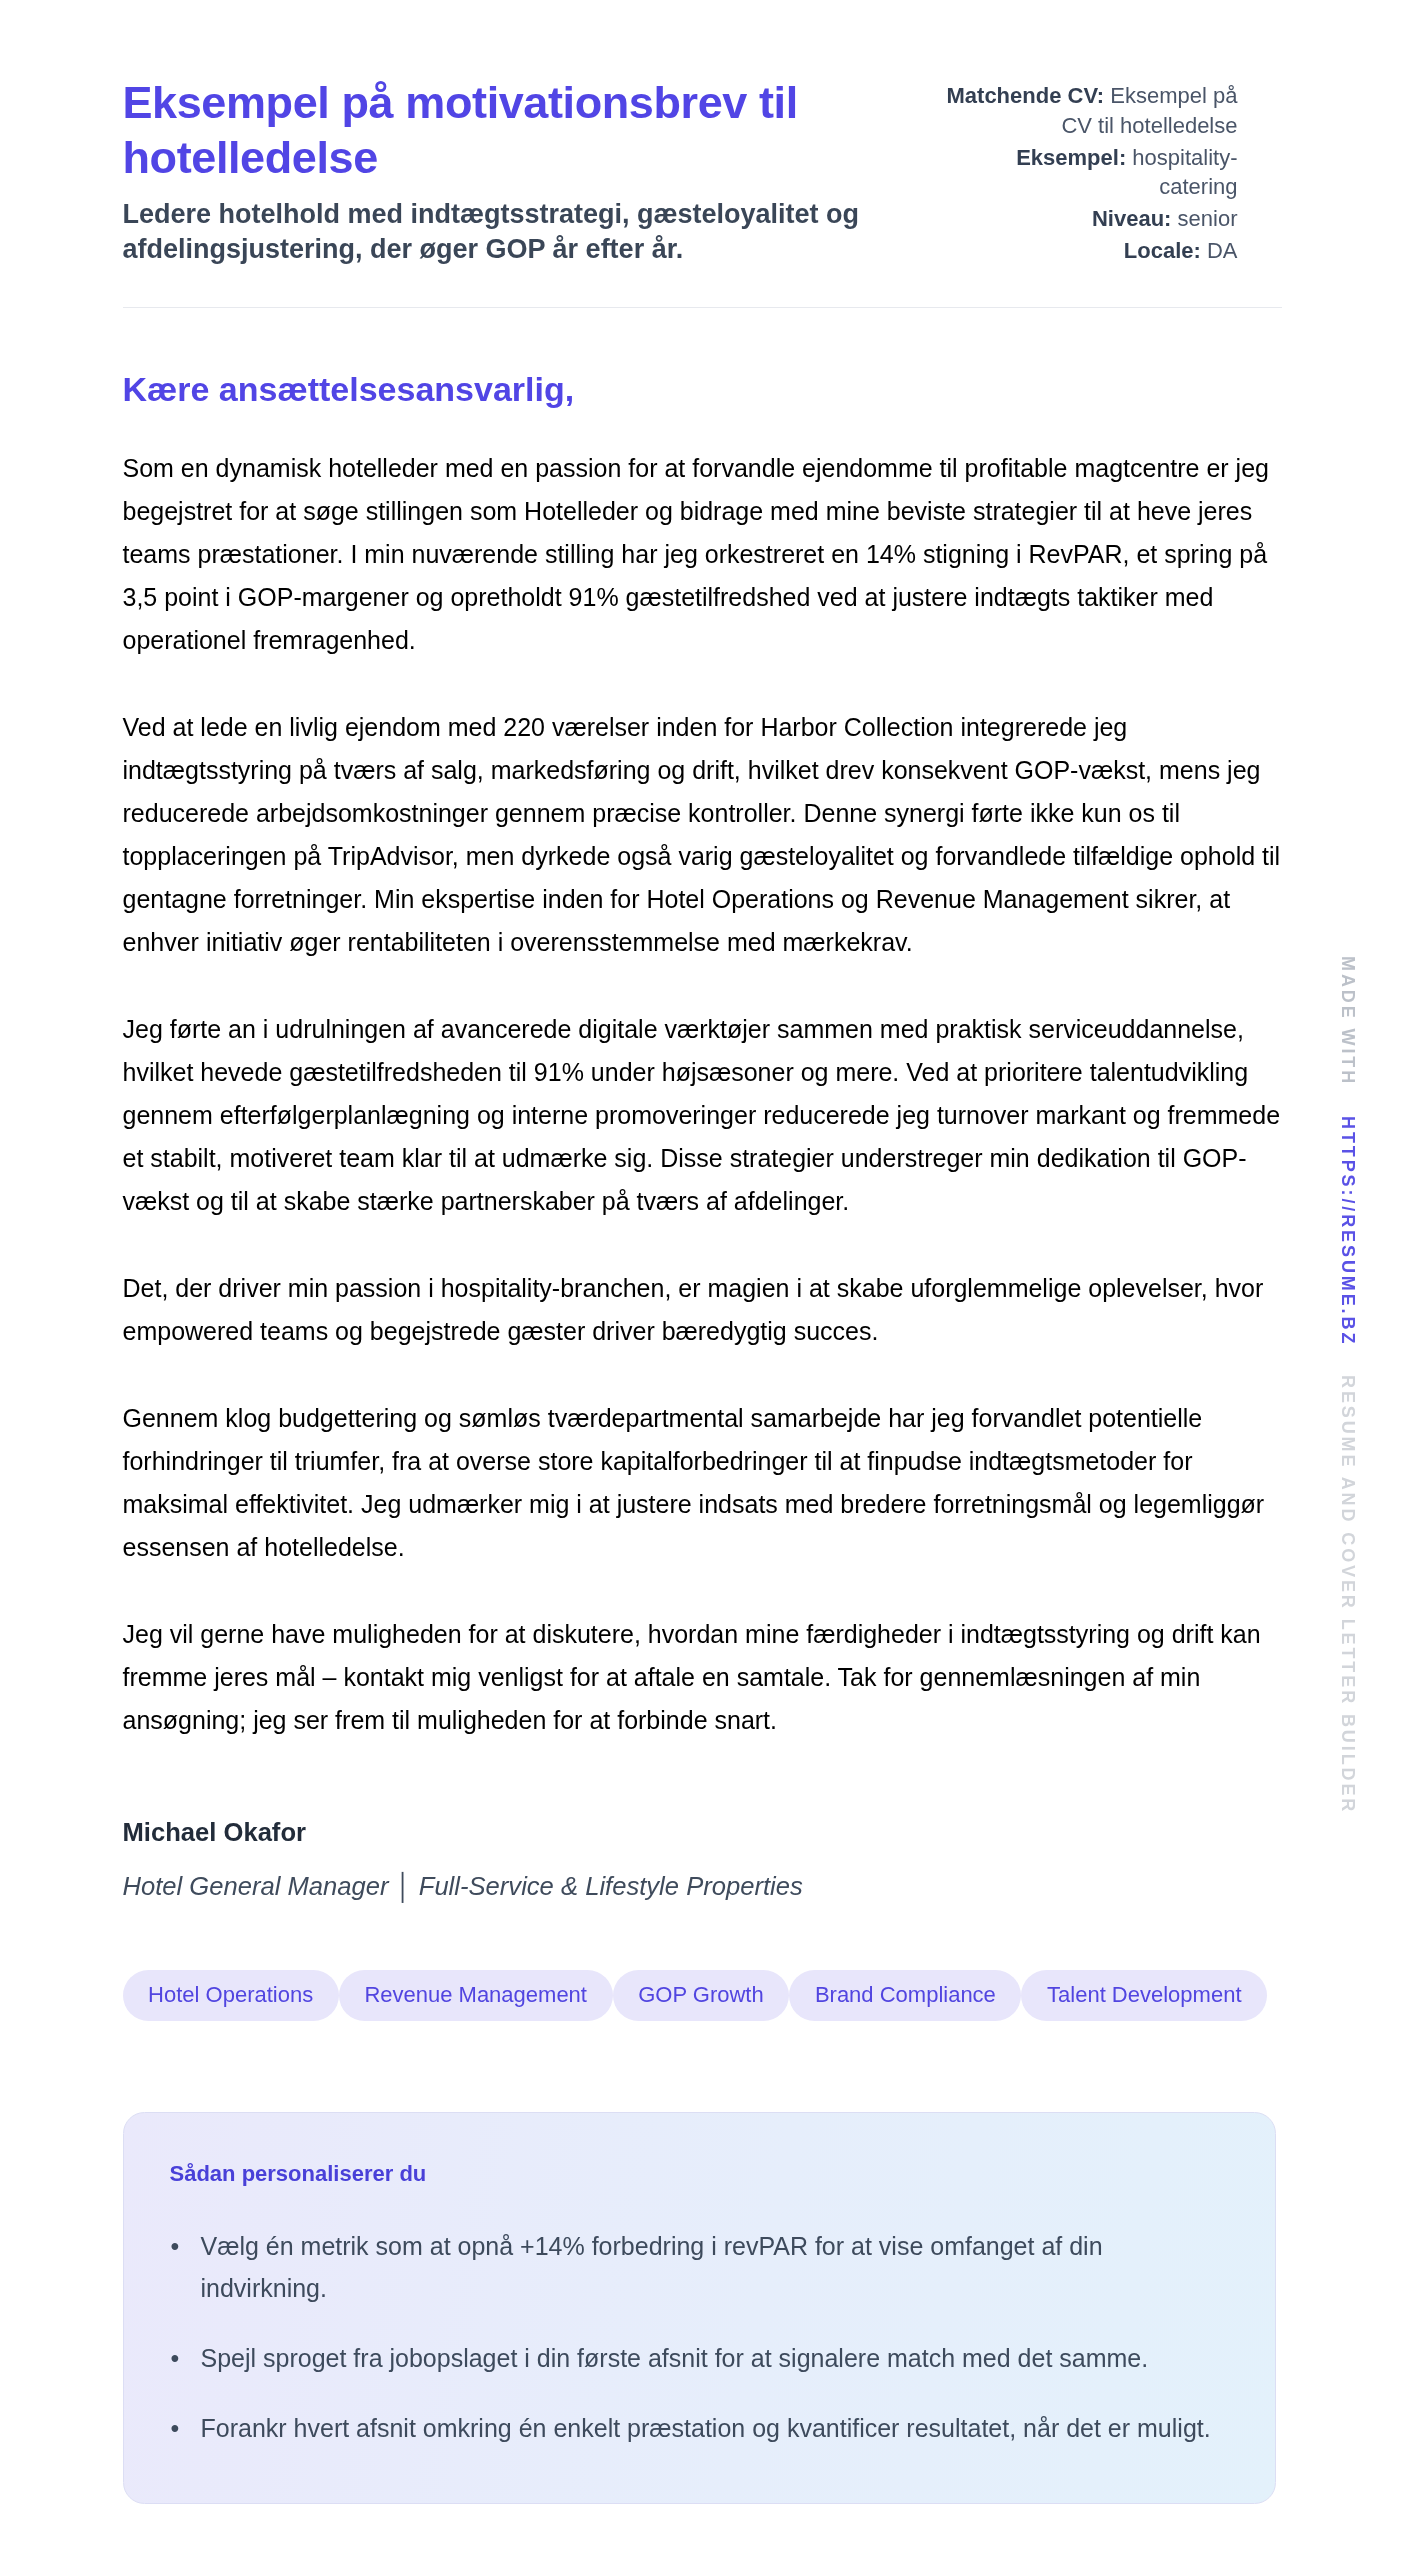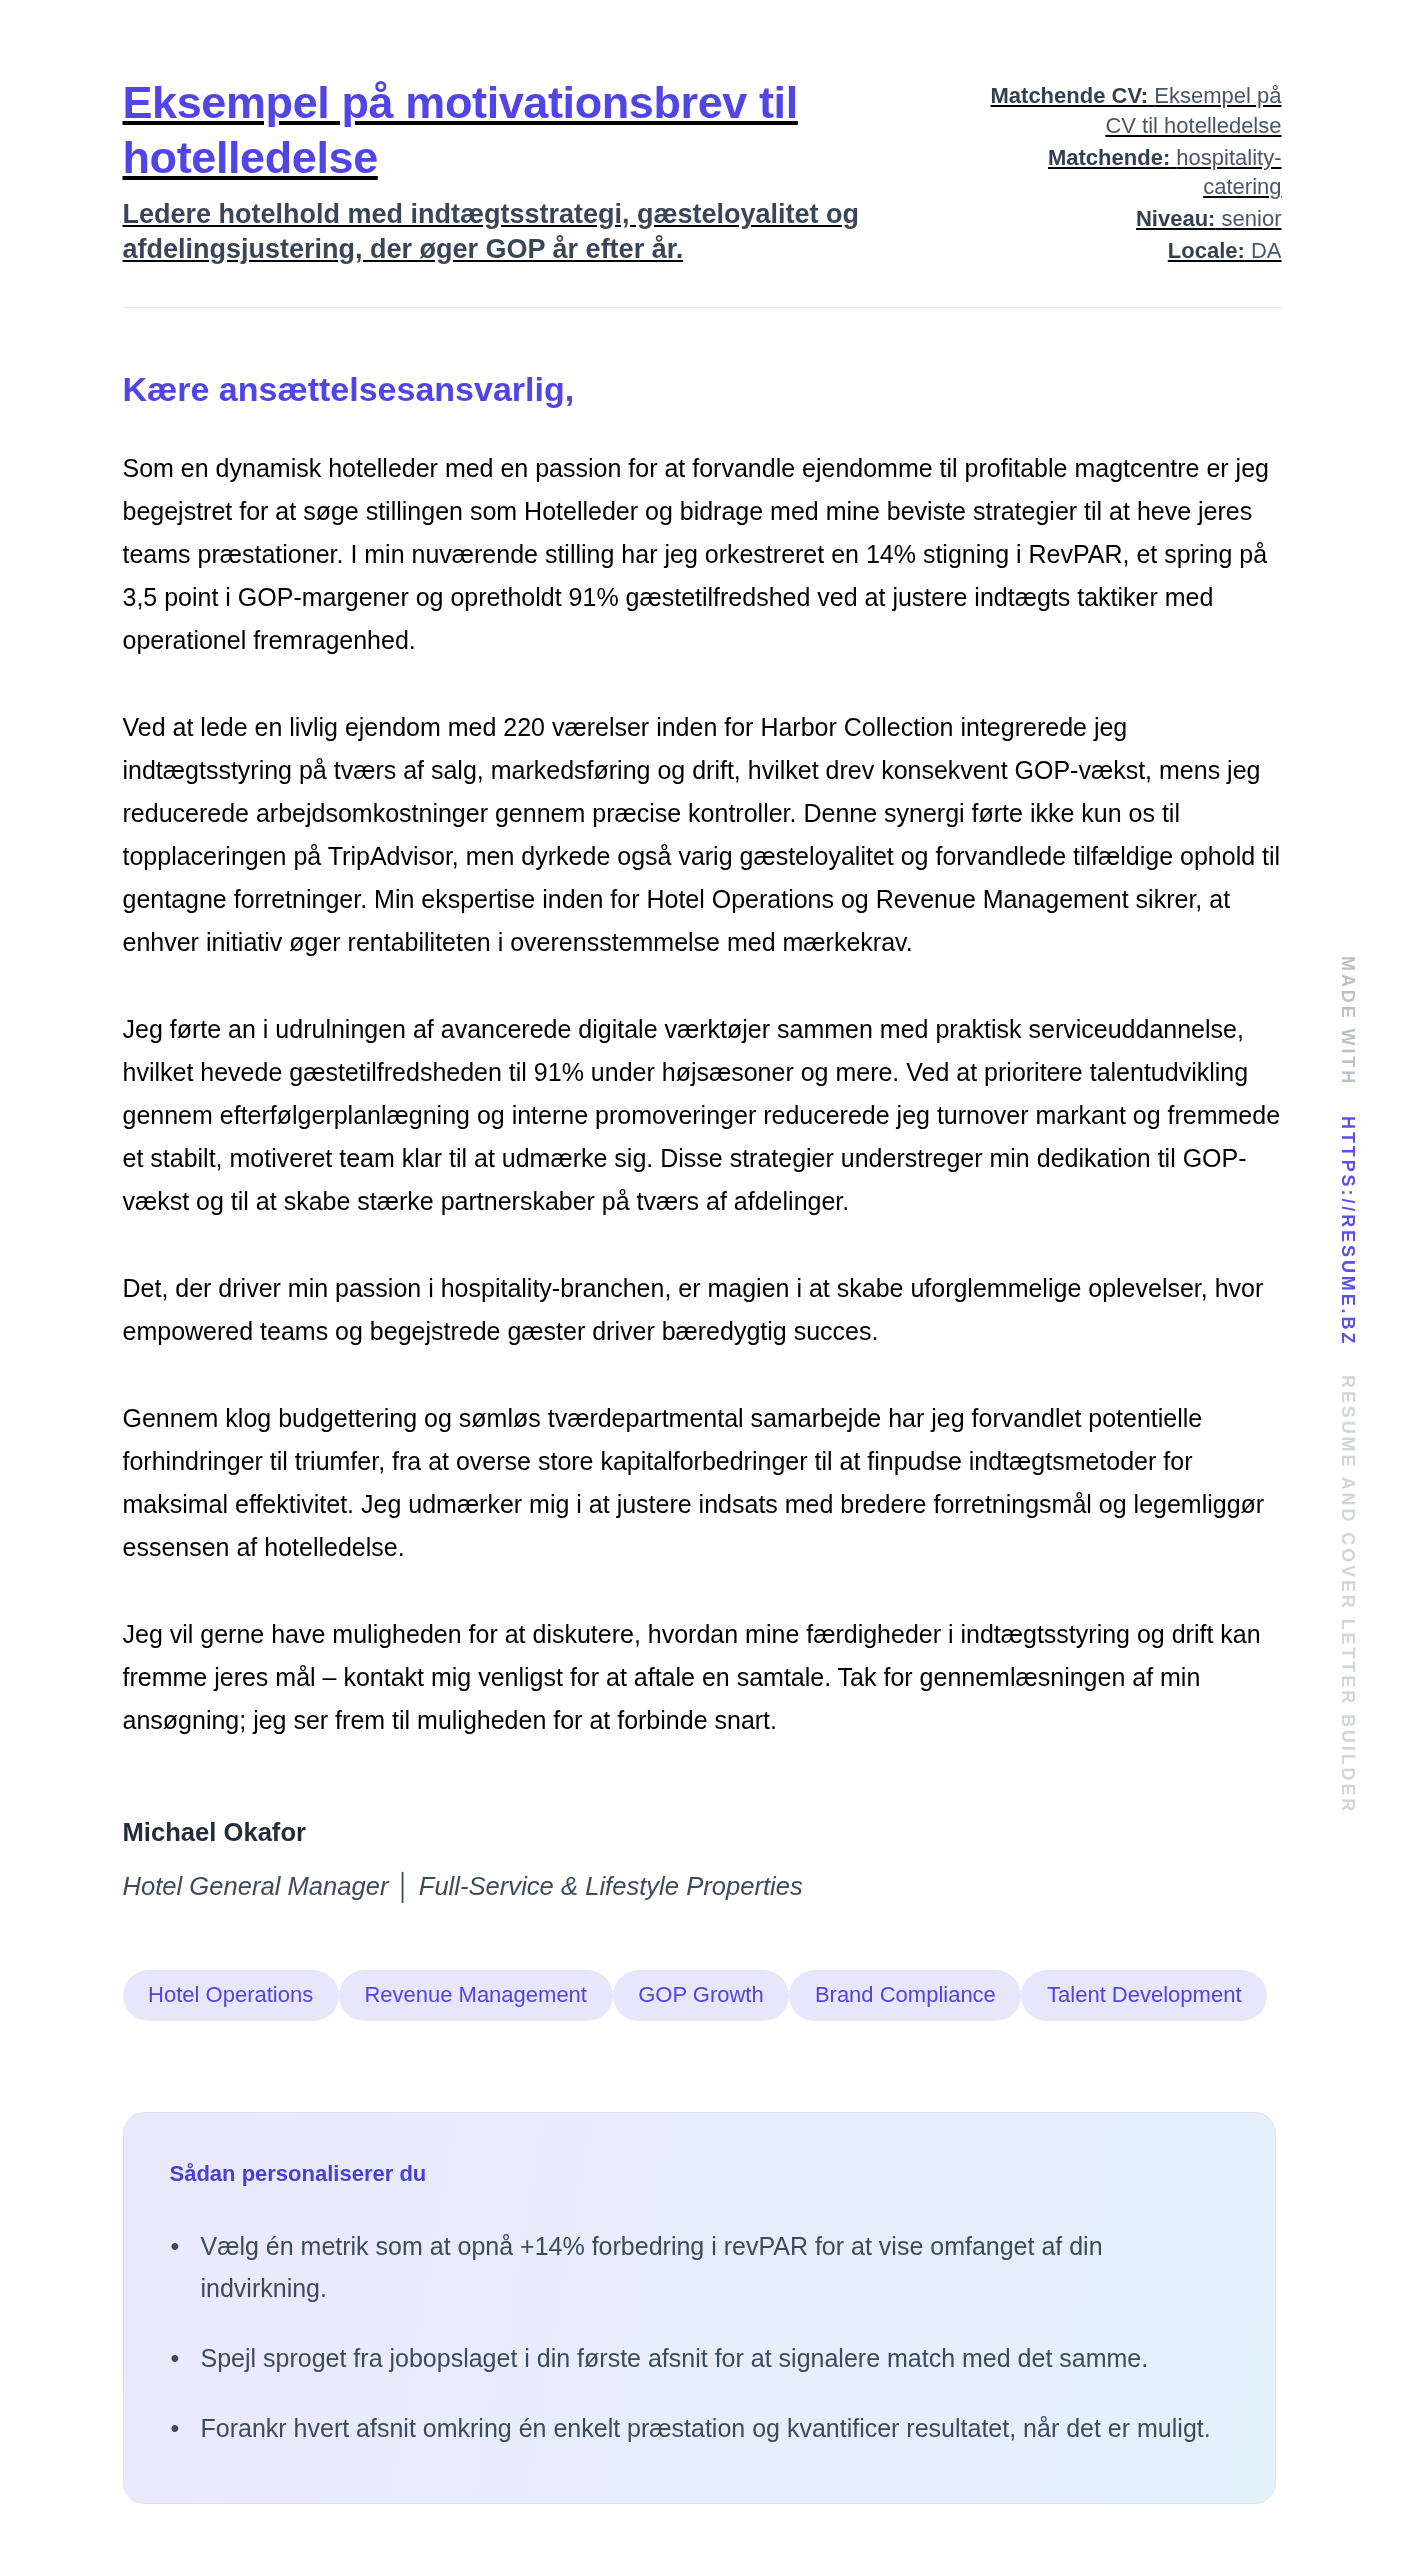--- a/index.html
+++ b/index.html
@@ -15,21 +15,21 @@
     background: #ffffff;
     overflow: hidden;
   }
   .content {
     width: 1159px;
     margin: 0 auto;
     padding-top: 76px;
   }
 
   
-  .header { display: flex; justify-content: space-between; gap: 25px; text-decoration: underline; }
+  .header { display: flex; gap: 40px; }
   .header-left { width: 784px; }
   h1.title {
     margin: 0;
     font-size: 45px;
     line-height: 1.22;
     font-weight: 700;
     letter-spacing: -0.4px;
     color: #5145e5;
   }
   .subtitle {
@@ -169,21 +169,21 @@
       <div class="header-left">
         <h1 class="title">Eksempel på motivationsbrev til hotelledelse</h1>
         <p class="subtitle">Ledere hotelhold med indtægtsstrategi, gæsteloyalitet og afdelingsjustering, der øger GOP år efter år.</p>
       </div>
       <aside class="meta">
         <div class="meta-row">
           <span class="meta-label">Matchende CV:</span> 
           <span>Eksempel på CV til hotelledelse</span>
         </div>
         <div class="meta-row">
-          <span class="meta-label">Matchende:</span> 
+          <span class="meta-label">Eksempel:</span> 
           <span>hospitality-catering</span>
         </div>
         <div class="meta-row">
           <span class="meta-label">Niveau:</span> 
           <span>senior</span>
         </div>
         <div class="meta-row">
           <span class="meta-label">Locale:</span> 
           <span>DA</span>
         </div>

